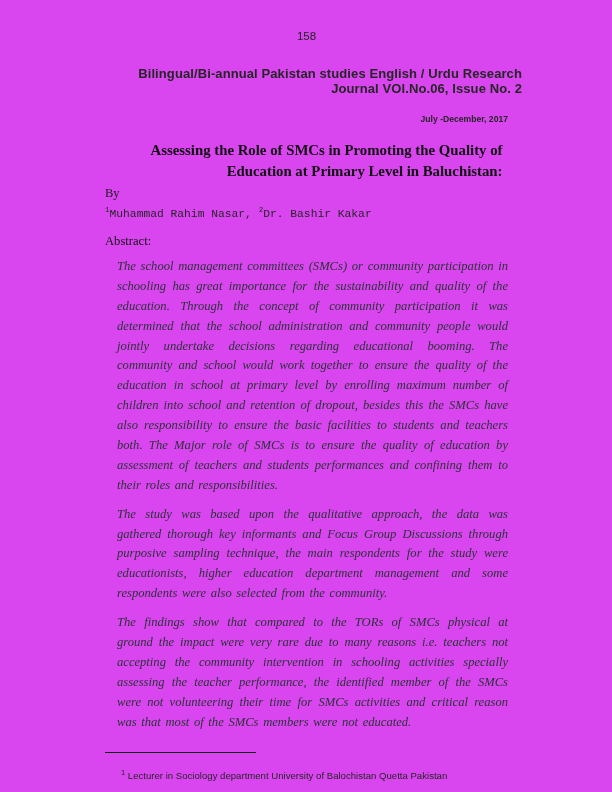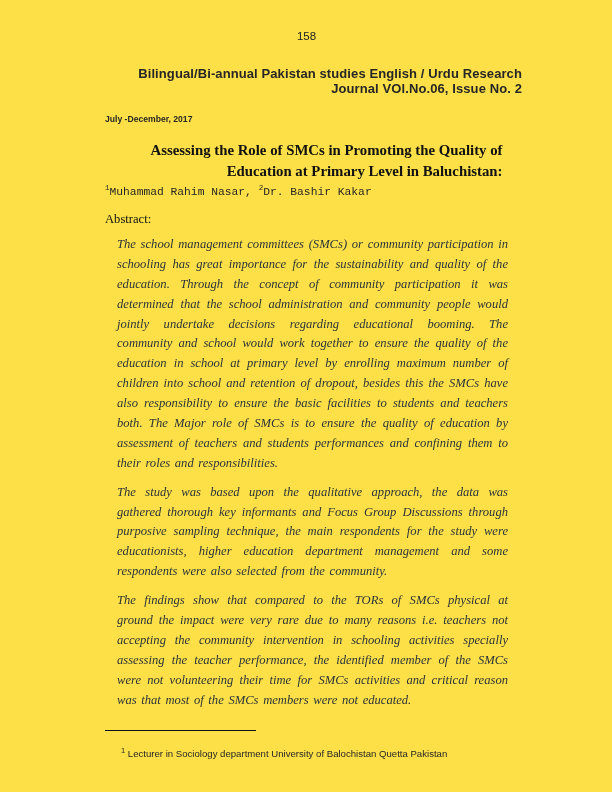--- a/index.html
+++ b/index.html
@@ -4,21 +4,21 @@
 <style>
   html, body {
     margin: 0;
     padding: 0;
     background: #ffffff;
   }
   .page {
     position: relative;
     width: 612px;
     height: 792px;
-    background: #fde047;
+    background: #d946ef;
     box-sizing: border-box;
     padding: 30px 104px 0 105px;
     overflow: hidden;
     font-family: "Liberation Serif", serif;
     color: #1c1c1c;
   }
   .page-number {
     text-align: center;
     font-family: "Liberation Sans", sans-serif;
     font-size: 11.5px;
@@ -28,21 +28,21 @@
   .journal-header {
     text-align: right;
     font-family: "Liberation Sans", sans-serif;
     font-weight: bold;
     font-size: 13px;
     color: #262626;
     margin: 0 -14px 18px -14px;
     letter-spacing: 0.1px;
   }
   .date-line {
-    text-align: left;
+    text-align: right;
     font-family: "Liberation Sans", sans-serif;
     font-weight: bold;
     font-size: 8.6px;
     color: #262626;
     margin: 0 0 16px 0;
   }
   .paper-title {
     text-align: right;
     font-family: Liberation Serif, serif;
     font-weight: bold;
@@ -106,20 +106,21 @@
 <div class="page">
 
   <p class="page-number">158</p>
 
   <p class="journal-header">Bilingual/Bi-annual Pakistan studies English / Urdu Research Journal VOl.No.06, Issue No. 2</p>
 
   <p class="date-line">July -December, 2017</p>
 
   <h1 class="paper-title">Assessing the Role of SMCs in Promoting the Quality of Education at Primary Level in Baluchistan:</h1>
 
+  <p class="byline">By</p>
 
   <p class="authors-line"><sup>1</sup><span>Muhammad Rahim Nasar, </span><sup>2</sup><span>Dr. Bashir Kakar</span></p>
 
   <p class="abstract-heading">Abstract:</p>
 
   <p class="abstract-paragraph">The school management committees (SMCs) or community participation in schooling has great importance for the sustainability and quality of the education. Through the concept of community participation it was determined that the school administration and community people would jointly undertake decisions regarding educational booming. The community and school would work together to ensure the quality of the education in school at primary level by enrolling maximum number of children into school and retention of dropout, besides this the SMCs have also responsibility to ensure the basic facilities to students and teachers both. The Major role of SMCs is to ensure the quality of education by assessment of teachers and students performances and confining them to their roles and responsibilities.</p>
 
   <p class="abstract-paragraph">The study was based upon the qualitative approach, the data was gathered thorough key informants and Focus Group Discussions through purposive sampling technique, the main respondents for the study were educationists, higher education department management and some respondents were also selected from the community.</p>
 
   <p class="abstract-paragraph">The findings show that compared to the TORs of SMCs physical at ground the impact were very rare due to many reasons i.e. teachers not accepting the community intervention in schooling activities specially assessing the teacher performance, the identified member of the SMCs were not volunteering their time for SMCs activities and critical reason was that most of the SMCs members were not educated.</p>

